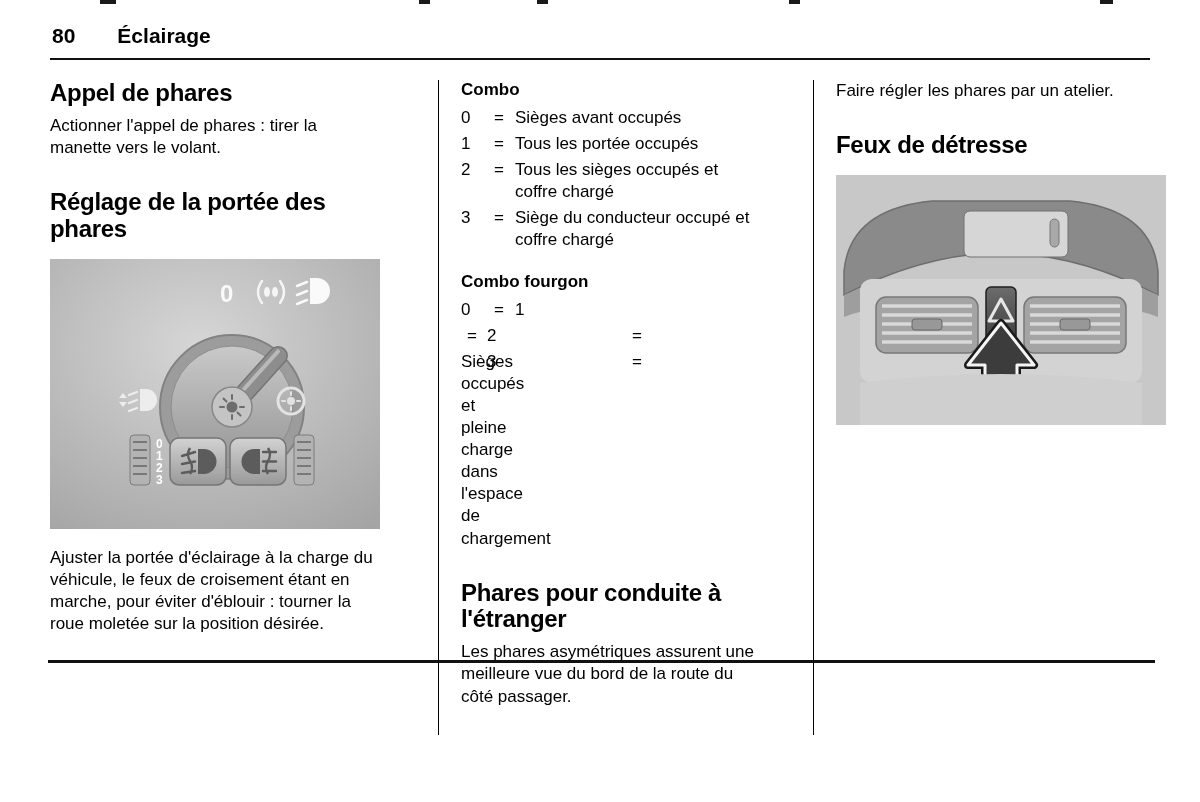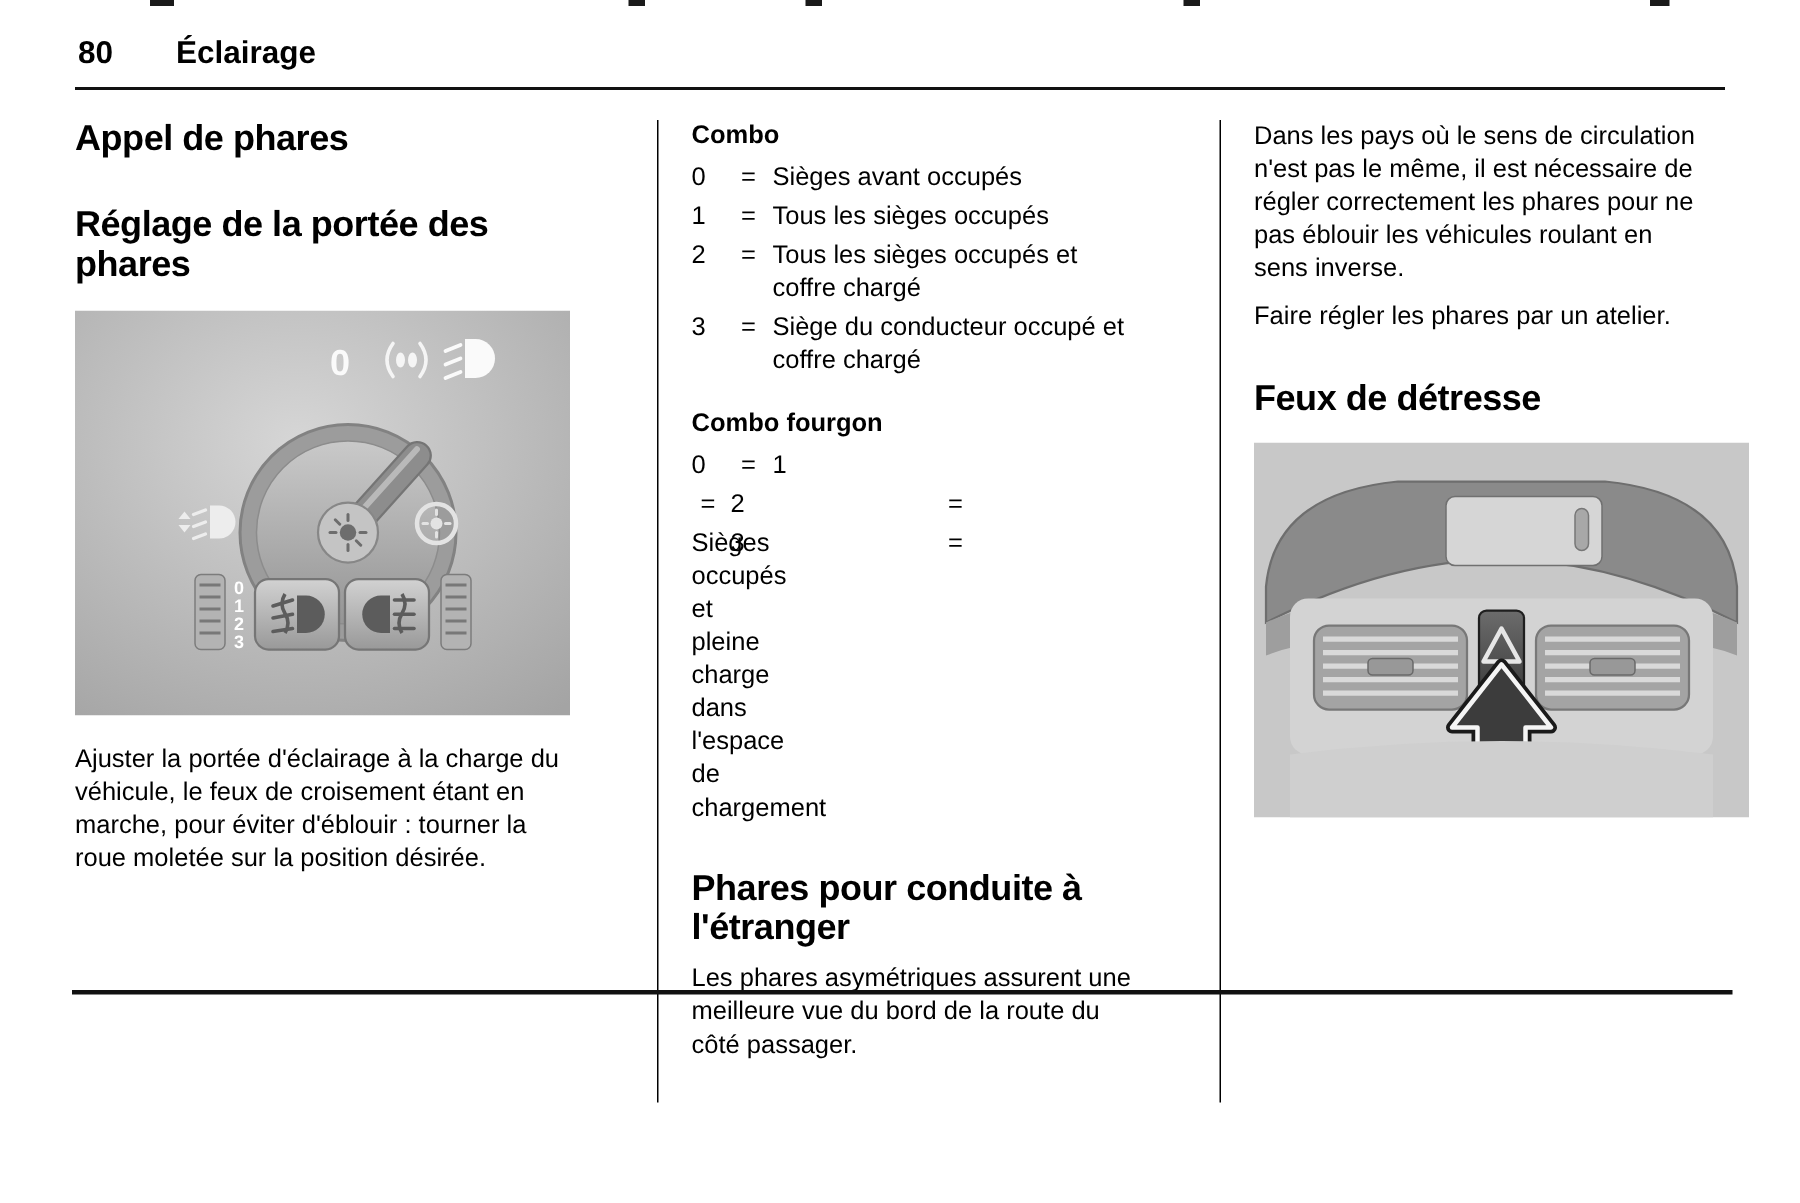--- a/index.html
+++ b/index.html
@@ -70,20 +70,21 @@
   <header class="pagehead">
     <span class="pagenum">80</span>
     <span class="chapter">Éclairage</span>
   </header>
   <div class="top-rule"></div>
 
   <main class="columns">
 
     <section class="col col1">
       <h1 class="h">Appel de phares</h1>
+      <p class="body">Actionner l'appel de phares : tirer la manette vers le volant.</p>
 
       <h1 class="h mt">Réglage de la portée des phares</h1>
 
       <figure class="illu">
         <svg viewBox="0 0 330 270" width="330" height="270" xmlns="http://www.w3.org/2000/svg">
           <defs>
             <radialGradient id="sg-bg" cx="45%" cy="32%" r="85%">
               <stop offset="0" stop-color="#d6d6d6"></stop>
                 <stop offset="1" stop-color="#a4a4a4"></stop>
             </radialGradient>
@@ -215,21 +216,21 @@
     </section>
 
     <section class="col col2">
       <h3 class="h3">Combo</h3>
       <div class="deflist">
         <span class="k">0</span>
         <span class="e">=</span>
         <span class="t">Sièges avant occupés</span>
         <span class="k">1</span>
         <span class="e">=</span>
-        <span class="t">Tous les sièges occupés</span>
+        <span class="t">Tous les portée occupés</span>
         <span class="k">2</span>
         <span class="e">=</span>
         <span class="t">Tous les sièges occupés et coffre chargé</span>
         <span class="k">3</span>
         <span class="e">=</span>
         <span class="t">Siège du conducteur occupé et coffre chargé</span>
       </div>
 
       <h3 class="h3">Combo fourgon</h3>
       <div class="deflist">
@@ -242,21 +243,20 @@
         <span class="t">Sièges occupés et pleine charge dans l'espace de chargement</span>
         <span class="k">3</span>
         <span class="e">=</span>
       </div>
 
       <h1 class="h mt" style="max-width:300px;">Phares pour conduite à l'étranger</h1>
       <p class="body">Les phares asymétriques assurent une meilleure vue du bord de la route du côté passager.</p>
     </section>
 
     <section class="col col3">
-      <p class="body tight">Dans les pays où le sens de circulation n'est pas le même, il est nécessaire de régler correctement les phares pour ne pas éblouir les véhicules roulant en sens inverse.</p>
       <p class="body">Faire régler les phares par un atelier.</p>
 
       <h1 class="h mt">Feux de détresse</h1>
 
       <figure class="illu2">
         <svg viewBox="0 0 330 250" width="330" height="250" xmlns="http://www.w3.org/2000/svg">
           <defs>
             <linearGradient id="hz-btn" x1="0" y1="0" x2="0" y2="1">
               <stop offset="0" stop-color="#6c6c6c"></stop>
                 <stop offset="1" stop-color="#2e2e2e"></stop>

